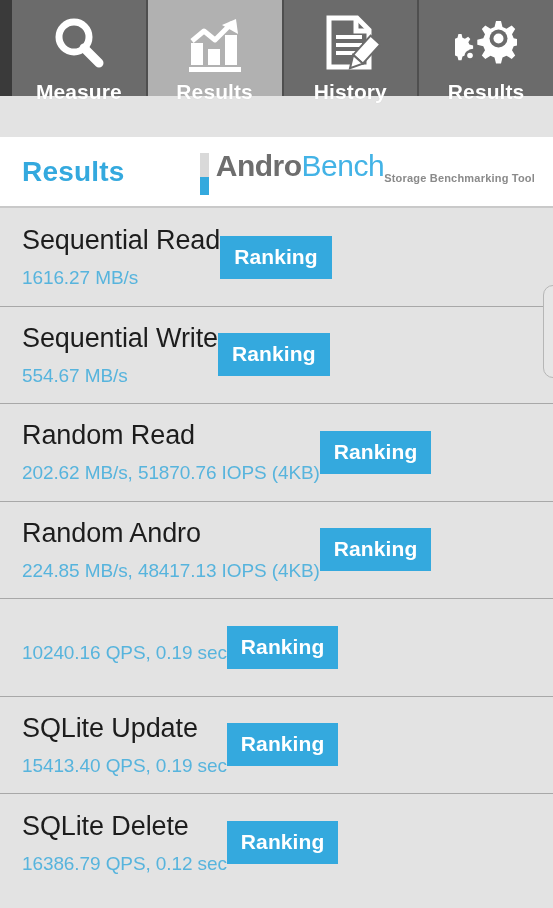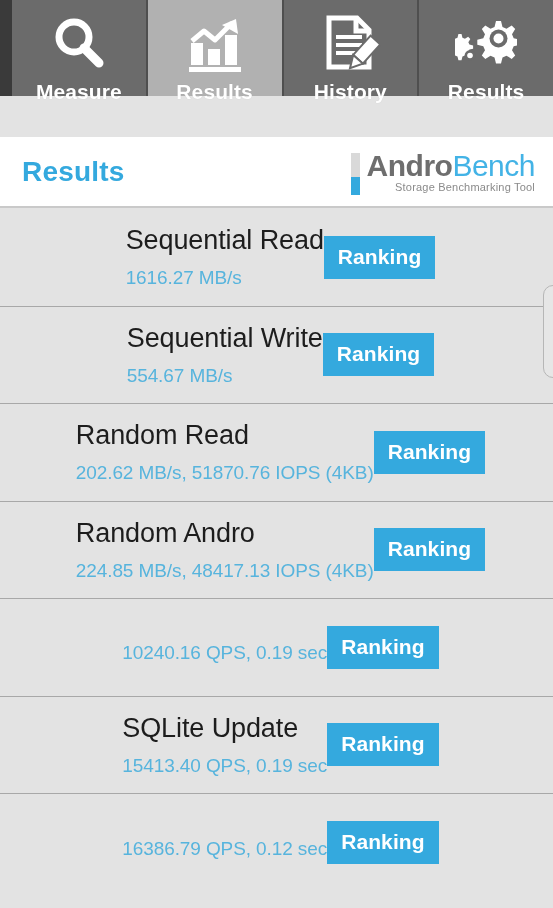--- a/index.html
+++ b/index.html
@@ -86,52 +86,53 @@
   }
   .logo-bar {
     width: 9px;
     height: 42px;
     margin-right: 7px;
     margin-top: 2px;
     background: linear-gradient(to bottom,
                 #d9d9d9 0%, #d9d9d9 58%,
                 #34a9de 58%, #34a9de 100%);
   }
-  .logo-text { display: flex; flex-direction: column; }
+  .logo-text { display: flex; flex-direction: row; }
   .logo-name {
     font-size: 30px;
     font-weight: bold;
     line-height: 1.0;
     letter-spacing: -0.5px;
   }
   .logo-andro { color: #6e6e6e; }
   .logo-bench { color: #43b3e6; font-weight: normal; }
   .logo-tag {
-    margin-top: 0;
+    margin-top: 21px;
     text-align: right;
     font-size: 11px;
     color: #8a8a8a;
     letter-spacing: 0.2px;
+    font-weight: bold;
   }
 
   
   .list {
     position: absolute;
     top: 209px; left: 0;
     width: 553px;
     height: 699px;
     background: #e3e3e3;
   }
   .row {
     position: relative;
     height: 97.5px;
     border-bottom: 1px solid #a8a8a8;
     display: flex;
     align-items: center;
-    justify-content: center;
+    justify-content: flex-start;
     padding: 0 14px 0 22px;
   }
   .row:last-child { border-bottom: none; }
   .row-texts {
     display: flex;
     flex-direction: column;
     justify-content: center;
   }
   .row-title {
     font-size: 27px;
@@ -296,20 +297,21 @@
     <div class="row">
       <div class="row-texts">
         <div class="row-title">SQLite Update</div>
         <div class="row-sub">15413.40 QPS, 0.19 sec</div>
       </div>
       <button class="ranking-btn">Ranking</button>
     </div>
 
     <div class="row">
       <div class="row-texts">
+        <div class="row-title">SQLite Delete</div>
         <div class="row-sub">16386.79 QPS, 0.12 sec</div>
       </div>
       <button class="ranking-btn">Ranking</button>
     </div>
 
   </div>
 
   <div class="edge-panel"></div>
 
 </div>

